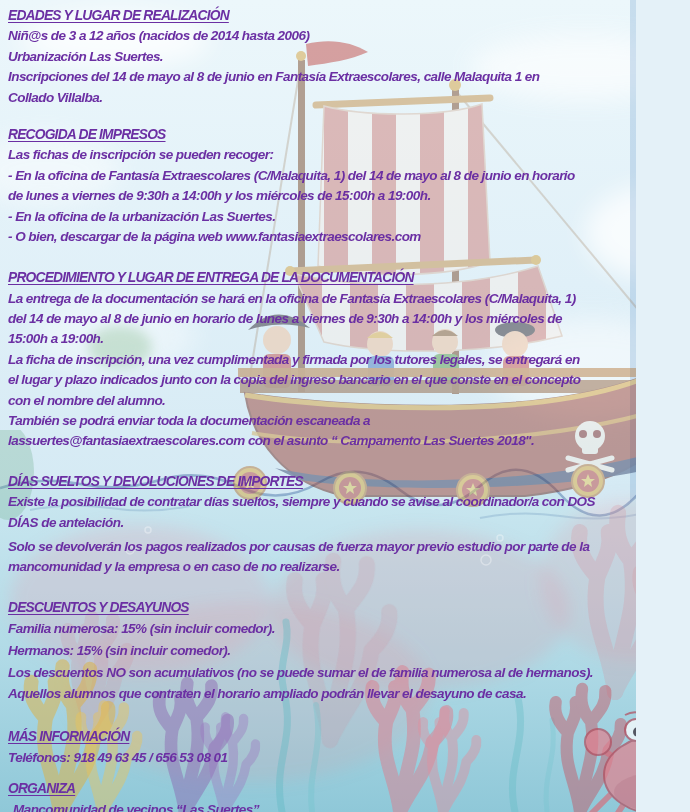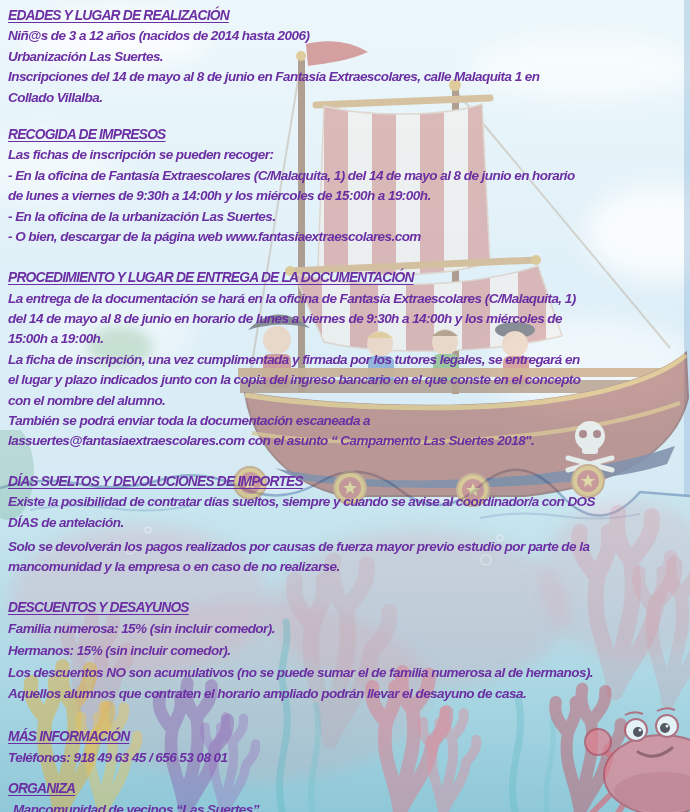--- a/index.html
+++ b/index.html
@@ -1,21 +1,21 @@
 <!DOCTYPE html>
 <html><head>
 <meta charset="utf-8">
 <style>
   html,body{margin:0;padding:0;}
   body{
     width:690px;height:812px;overflow:hidden;
     background:#E4F1F8;
     font-family:"Liberation Sans",sans-serif;
   }
-  .stage{position:relative;width:690px;height:812px;overflow:hidden;}
+  .stage{position:relative;width:636px;height:812px;overflow:hidden;}
   .sky{
     position:absolute;inset:0;
     background:linear-gradient(180deg,#ECF7FB 0%,#E0F0F8 35%,#D5EAF4 60%,#CCE5F0 100%);
   }
   .cloud{position:absolute;background:rgba(255,255,255,.75);border-radius:50%;filter:blur(12px);}
   .cloud.c1{left:20px;top:12px;width:190px;height:55px;}
   .cloud.c2{left:470px;top:35px;width:230px;height:65px;opacity:.85;}
   .cloud.c3{left:585px;top:185px;width:150px;height:95px;}
   .cloud.c4{left:-30px;top:135px;width:150px;height:70px;opacity:.6;}
   .cloud.c5{left:488px;top:318px;width:210px;height:100px;opacity:.7;}

